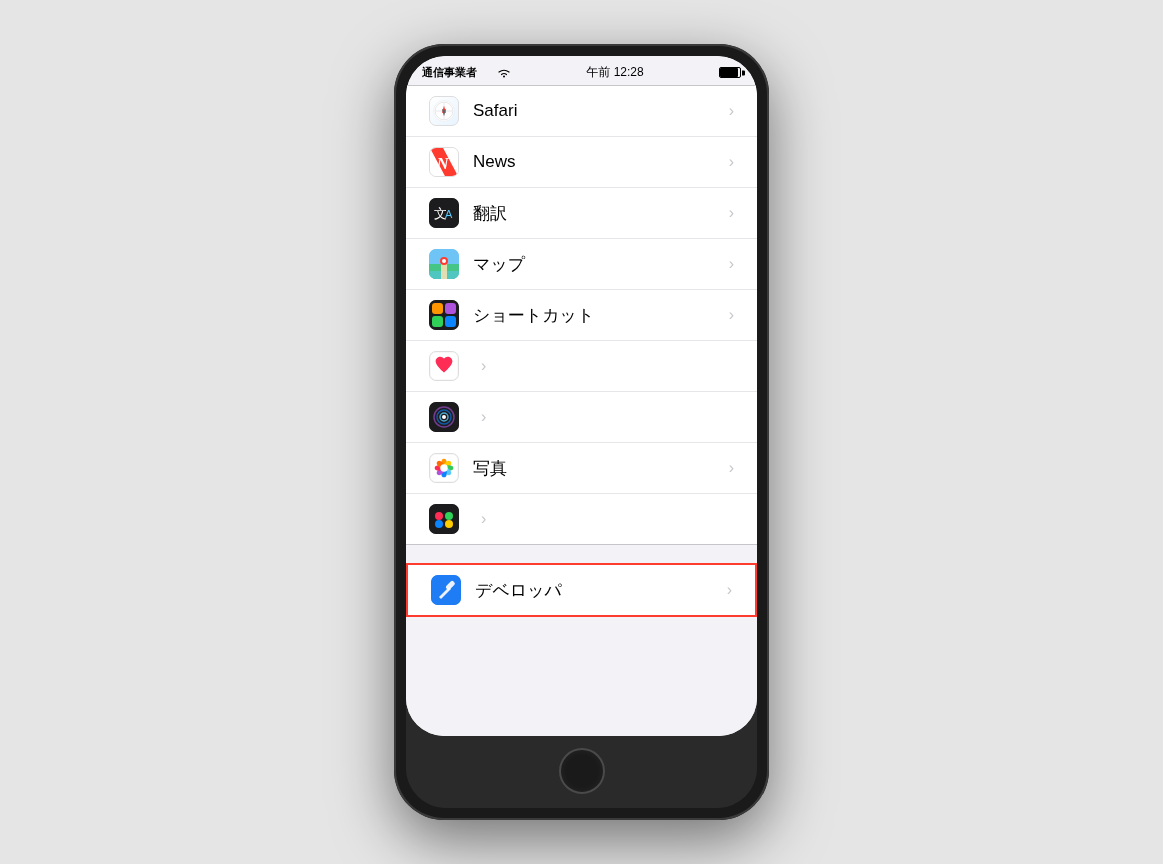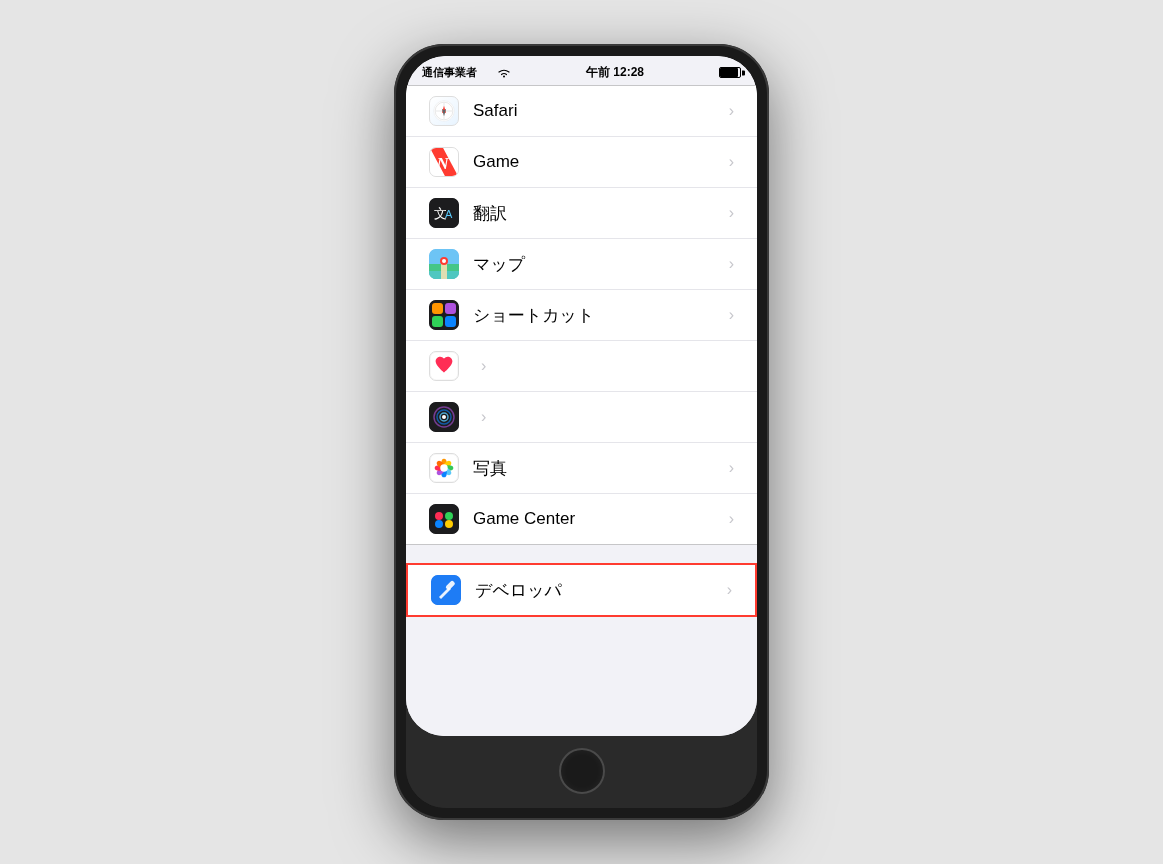--- a/index.html
+++ b/index.html
@@ -49,21 +49,21 @@
       font-weight: 600;
     }
     .status-left {
       display: flex;
       align-items: center;
       gap: 20px;
       font-size: 11px;
     }
     .status-center {
       font-size: 12px;
-      font-weight: 700;
+      font-weight: 400;
     }
     .status-right {
       display: flex;
       align-items: center;
       gap: 4px;
     }
     .battery-icon {
       width: 22px;
       height: 11px;
       border: 1.5px solid #000;
@@ -279,21 +279,21 @@
         <div class="settings-item">
           <div class="app-icon icon-news">
             <svg viewBox="0 0 30 30" width="30" height="30">
               <rect width="30" height="30" rx="7" fill="white"></rect>
 
               <polygon points="0,0 14,0 30,30 16,30" fill="#ff3b30"></polygon>
 
               <text x="7" y="22" font-size="18" font-weight="900" fill="white" font-family="Georgia,serif" style="font-style:italic;">N</text>
             </svg>
           </div>
-          <span class="item-label">Game</span>
+          <span class="item-label">News</span>
           <span class="chevron">›</span>
         </div>
 
         <div class="settings-item">
           <div class="app-icon icon-translate">
             <svg viewBox="0 0 30 30" width="30" height="30">
               <rect width="30" height="30" rx="7" fill="#1c1c1e"></rect>
               <text x="5" y="20" font-size="13" fill="white" font-family="sans-serif">文</text>
               <text x="16" y="20" font-size="11" fill="#5ac8fa" font-family="sans-serif">A</text>
             </svg>
@@ -383,21 +383,20 @@
           <div class="app-icon icon-gamecenter">
             <svg viewBox="0 0 30 30" width="30" height="30">
               <rect width="30" height="30" rx="7" fill="#1c1c1e"></rect>
 
               <circle cx="10" cy="12" r="4" fill="#ff2d55"></circle>
               <circle cx="20" cy="12" r="4" fill="#30d158"></circle>
               <circle cx="10" cy="20" r="4" fill="#0a84ff"></circle>
               <circle cx="20" cy="20" r="4" fill="#ffcc00"></circle>
             </svg>
           </div>
-          <span class="item-label">Game Center</span>
           <span class="chevron">›</span>
         </div>
       </div>
 
       <div class="section-gap"></div>
 
       <div style="margin: 0 0; border: 2px solid #ff3b30; background: #fff;">
         <div class="settings-item" style="border-bottom: none;">
           <div class="app-icon icon-developer">
             <svg viewBox="0 0 30 30" width="30" height="30">

